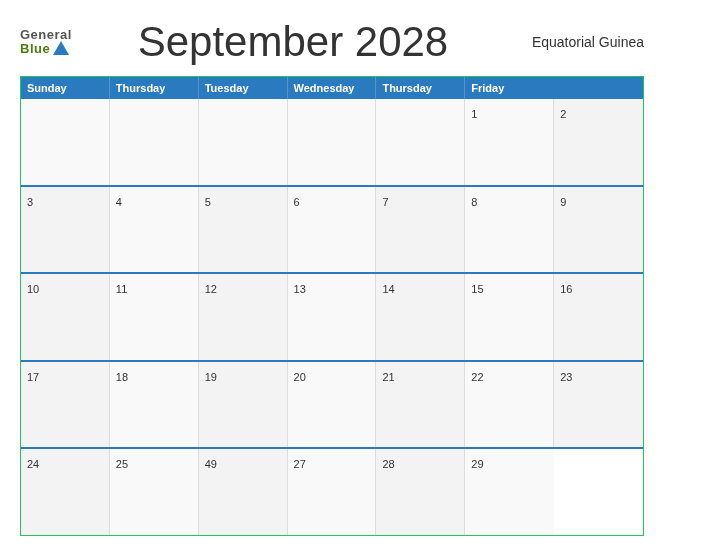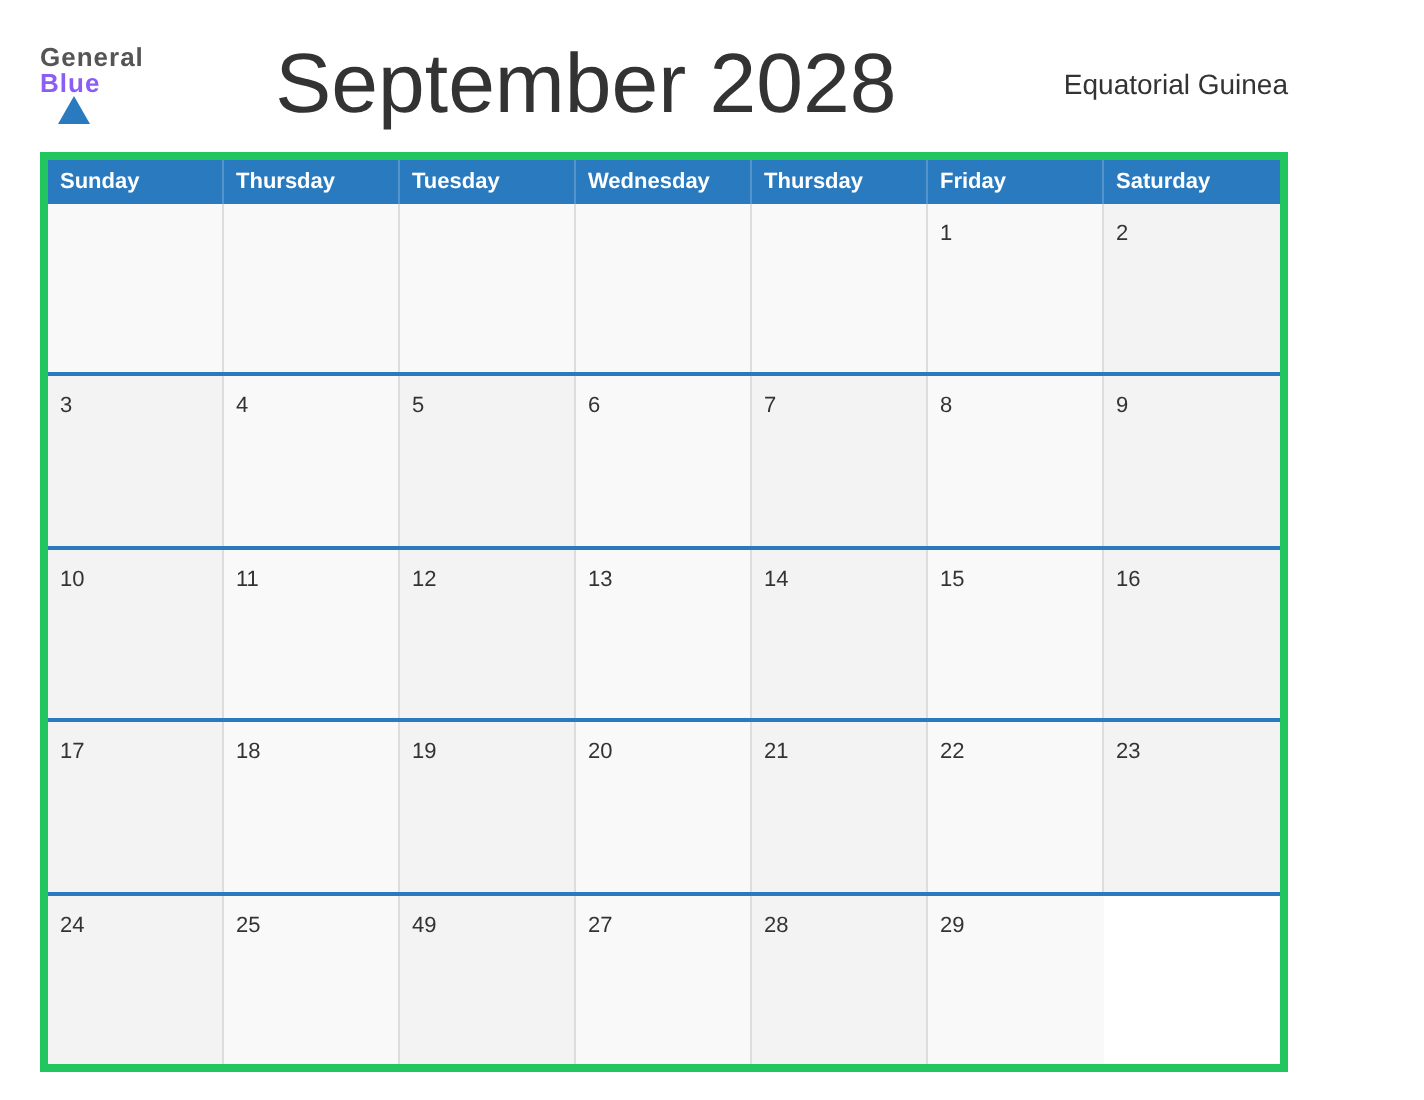--- a/index.html
+++ b/index.html
@@ -31,25 +31,24 @@
     }
     .logo-general {
       font-size: 13px;
       font-weight: bold;
       color: #555;
       letter-spacing: 0.5px;
     }
     .logo-blue {
       font-size: 13px;
       font-weight: bold;
-      color: #8b5cf6;
+      color: #4d7c0f;
       letter-spacing: 0.5px;
       display: flex;
       align-items: center;
-      flex-direction: column;
     }
     .logo-triangle {
       width: 0;
       height: 0;
       border-left: 8px solid transparent;
       border-right: 8px solid transparent;
       border-bottom: 14px solid #2a7abf;
       margin-left: 3px;
       margin-bottom: 1px;
     }
@@ -63,21 +62,21 @@
     .country {
       font-size: 14px;
       color: #333;
       text-align: right;
       min-width: 130px;
     }
     .calendar {
       flex: 1;
       display: flex;
       flex-direction: column;
-      border: 4px solid #22c55e;
+      border: 1px solid #22c55e;
     }
     .day-headers {
       display: grid;
       grid-template-columns: repeat(7, 1fr);
       background-color: #2a7abf;
     }
     .day-header {
       color: #fff;
       font-size: 11px;
       font-weight: bold;
@@ -143,21 +142,20 @@
   </div>
 
   <div class="calendar">
     <div class="day-headers">
     <div class="day-header">Sunday</div>
         <div class="day-header">Thursday</div>
         <div class="day-header">Tuesday</div>
         <div class="day-header">Wednesday</div>
         <div class="day-header">Thursday</div>
         <div class="day-header">Friday</div>
-        <div class="day-header">Saturday</div>
       </div>
     <div class="weeks">
     <div class="week-row">
           <div class="day-cell empty"></div>
           <div class="day-cell empty"></div>
           <div class="day-cell empty"></div>
           <div class="day-cell empty"></div>
           <div class="day-cell empty"></div>
           <div class="day-cell"><span class="day-number">1</span></div>
           <div class="day-cell"><span class="day-number">2</span></div>

